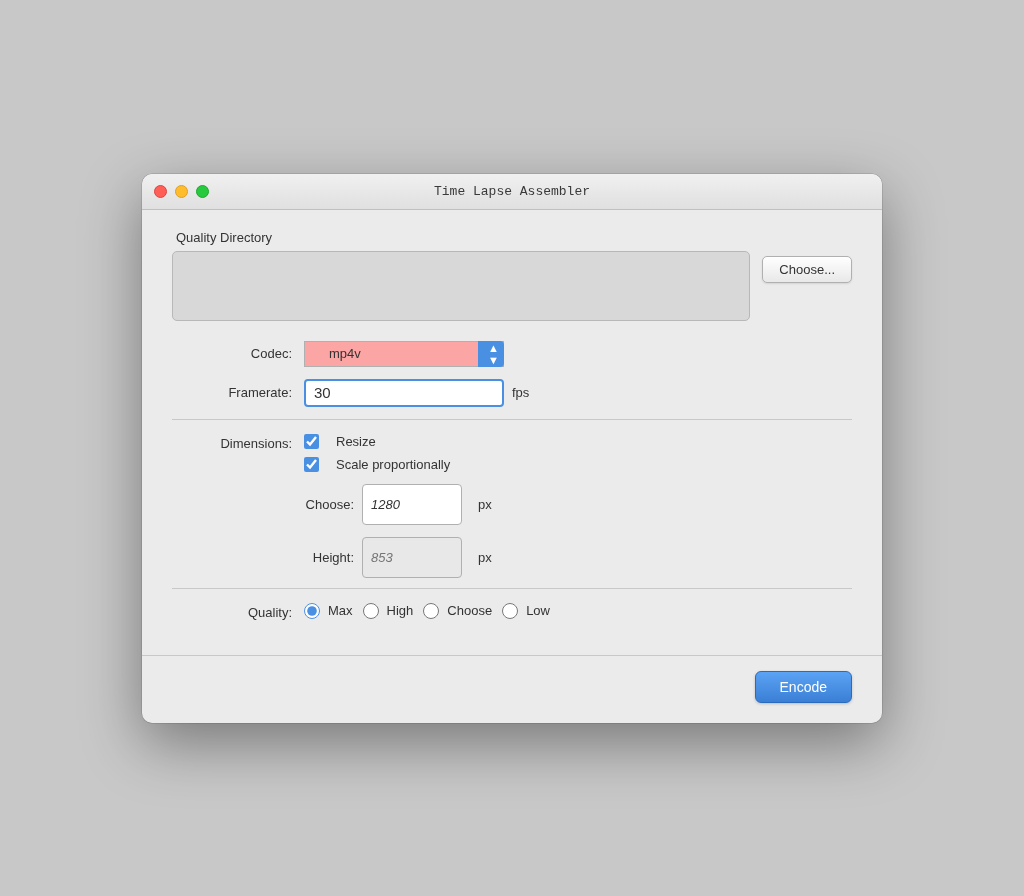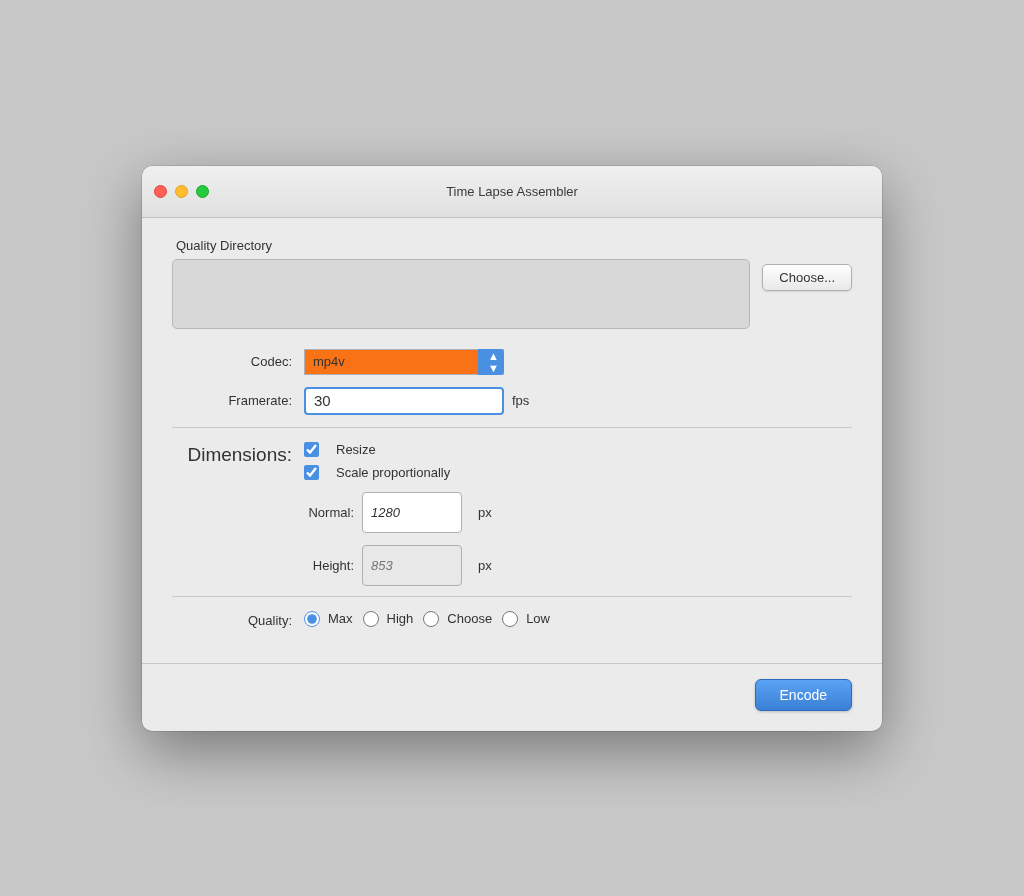--- a/index.html
+++ b/index.html
@@ -21,27 +21,28 @@
     .window {
       width: 740px;
       background: #ebebeb;
       border-radius: 10px;
       box-shadow: 0 20px 60px rgba(0,0,0,0.4), 0 0 0 0.5px rgba(0,0,0,0.2);
       overflow: hidden;
     }
 
     .titlebar {
       background: linear-gradient(to bottom, #f0f0f0, #e0e0e0);
-      height: 52px;
+      height: 36px;
       display: flex;
       align-items: center;
       justify-content: center;
       position: relative;
       border-bottom: 1px solid #c0c0c0;
       border-radius: 10px 10px 0 0;
+      font-family: Liberation Mono, monospace;
     }
 
     .traffic-lights {
       position: absolute;
       left: 12px;
       display: flex;
       gap: 8px;
       align-items: center;
     }
 
@@ -120,22 +121,22 @@
       text-align: right;
       min-width: 120px;
       margin-right: 12px;
       color: #333;
       font-size: 13px;
     }
 
     .codec-select {
       width: 200px;
       height: 26px;
-      padding: 2px 28px 2px 8px;
-      background: #f97316;
+      padding: 2px 28px 2px 24px;
+      background: #fca5a5;
       border: 1px solid #b0b0b0;
       border-radius: 0;
       font-size: 13px;
       color: #333;
       appearance: none;
       -webkit-appearance: none;
       cursor: pointer;
       position: relative;
     }
 
@@ -205,21 +206,21 @@
       display: flex;
       align-items: flex-start;
       margin-bottom: 0;
     }
 
     .dimensions-label {
       text-align: right;
       min-width: 120px;
       margin-right: 12px;
       color: #333;
-      font-size: 19px;
+      font-size: 13px;
       padding-top: 2px;
     }
 
     .dimensions-controls {
       display: flex;
       flex-direction: column;
       gap: 8px;
     }
 
     .checkbox-row {
@@ -388,21 +389,21 @@
         <div class="dimensions-controls">
           <div class="checkbox-row">
             <input type="checkbox" class="checkbox-input" checked="" style="">
             <span class="checkbox-label">Resize</span>
           </div>
           <div class="checkbox-row">
             <input type="checkbox" class="checkbox-input" checked="" style="">
             <span class="checkbox-label">Scale proportionally</span>
           </div>
           <div class="dimension-field-row">
-            <span class="dimension-field-label">Normal:</span>
+            <span class="dimension-field-label">Choose:</span>
             <input type="text" class="dimension-input" value="1280" style="">
             <span class="unit-label">px</span>
           </div>
           <div class="dimension-field-row">
             <span class="dimension-field-label">Height:</span>
             <input type="text" class="dimension-input disabled" placeholder="853" disabled="" style="">
             <span class="unit-label">px</span>
           </div>
         </div>
       </div>

